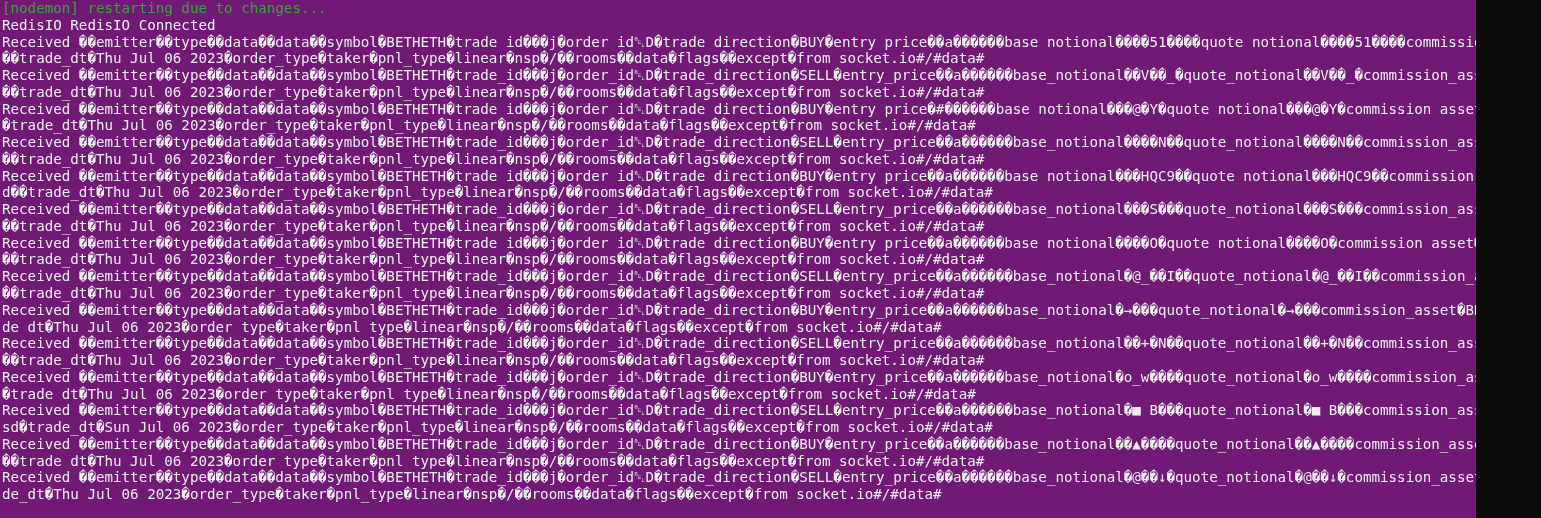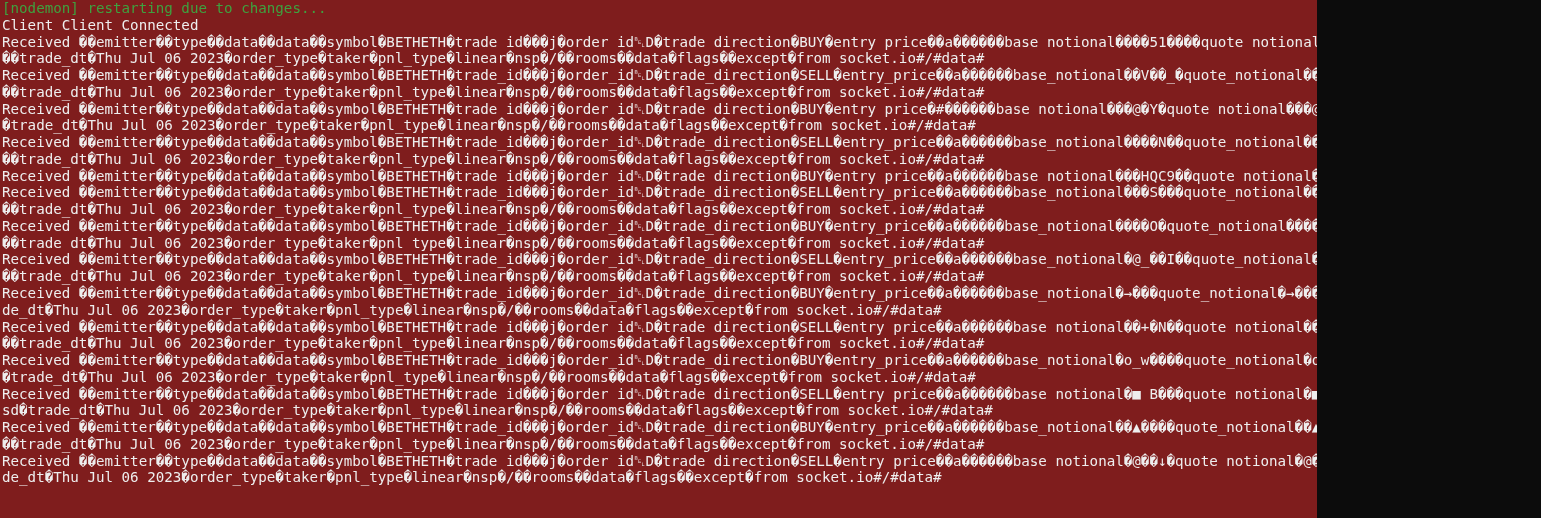--- a/index.html
+++ b/index.html
@@ -8,23 +8,23 @@
     padding: 0;
     background: #0c0c0c;
   }
   body {
     width: 1541px;
     height: 518px;
     overflow: hidden;
     font-family: "DejaVu Sans Mono", "Liberation Mono", monospace;
   }
   #terminal {
-    width: 1317px;
+    width: 1476px;
     height: 518px;
-    background: #7f1d1d;
+    background: #701a75;
     position: relative;
     overflow: hidden;
     padding: 0;
     box-sizing: border-box;
   }
   .term-line {
     font-family: "DejaVu Sans Mono", "Liberation Mono", monospace;
     font-size: 14.4px;
     line-height: 16.78px;
     height: 16.78px;
@@ -46,42 +46,43 @@
   .term-line {
     font-size: 14.2px;
   }
 </style>
 </head>
 <body>
 
 <div id="terminal">
   <div id="terminal-output">
       <div class="term-line green">[nodemon] restarting due to changes...</div>
-      <div class="term-line white">Client Client Connected</div>
+      <div class="term-line white">RedisIO RedisIO Connected</div>
       <div class="term-line white">Received ��emitter��type��data��data��symbol�BETHETH�trade_id���j�order_id␇D�trade_direction�BUY�entry_price��a������base_notional����51����quote_notional����51����commission_asset�BNB�commission� �{�|9av�commission_uss</div>
       <div class="term-line white">��trade_dt�Thu Jul 06 2023�order_type�taker�pnl_type�linear�nsp�/��rooms��data�flags��except�from socket.io#/#data#</div>
       <div class="term-line white">Received ��emitter��type��data��data��symbol�BETHETH�trade_id���j�order_id␇D�trade_direction�SELL�entry_price��a������base_notional��V��_�quote_notional��V��_�commission_asset�BNB�commission� �{�|9av�commission_usd   d</div>
       <div class="term-line white">��trade_dt�Thu Jul 06 2023�order_type�taker�pnl_type�linear�nsp�/��rooms��data�flags��except�from socket.io#/#data#</div>
       <div class="term-line white">Received ��emitter��type��data��data��symbol�BETHETH�trade_id���j�order_id␇D�trade_direction�BUY�entry_price�#������base_notional���@�Y�quote_notional���@�Y�commission_asset�BNB�commission� �{�|9av�commission_usd�</div>
       <div class="term-line white">�trade_dt�Thu Jul 06 2023�order_type�taker�pnl_type�linear�nsp�/��rooms��data�flags��except�from socket.io#/#data#</div>
       <div class="term-line white">Received ��emitter��type��data��data��symbol�BETHETH�trade_id���j�order_id␇D�trade_direction�SELL�entry_price��a������base_notional����N��quote_notional����N��commission_asset�BNB�commission� �{�|9av�commission_usdd</div>
       <div class="term-line white">��trade_dt�Thu Jul 06 2023�order_type�taker�pnl_type�linear�nsp�/��rooms��data�flags��except�from socket.io#/#data#</div>
       <div class="term-line white">Received ��emitter��type��data��data��symbol�BETHETH�trade_id���j�order_id␇D�trade_direction�BUY�entry_price��a������base_notional���HQC9��quote_notional���HQC9��commission_asset�BNB�commission� �{�|9av�commission_uss</div>
+      <div class="term-line white">d��trade_dt�Thu Jul 06 2023�order_type�taker�pnl_type�linear�nsp�/��rooms��data�flags��except�from socket.io#/#data#</div>
       <div class="term-line white">Received ��emitter��type��data��data��symbol�BETHETH�trade_id���j�order_id␇D�trade_direction�SELL�entry_price��a������base_notional���S���quote_notional���S���commission_asset�BNB�commission� �{�|9av�commission_usdd</div>
       <div class="term-line white">��trade_dt�Thu Jul 06 2023�order_type�taker�pnl_type�linear�nsp�/��rooms��data�flags��except�from socket.io#/#data#</div>
       <div class="term-line white">Received ��emitter��type��data��data��symbol�BETHETH�trade_id���j�order_id␇D�trade_direction�BUY�entry_price��a������base_notional����O�quote_notional����O�commission_asset�BNB�commission� �{�|9av�commission_usd�</div>
       <div class="term-line white">��trade_dt�Thu Jul 06 2023�order_type�taker�pnl_type�linear�nsp�/��rooms��data�flags��except�from socket.io#/#data#</div>
       <div class="term-line white">Received ��emitter��type��data��data��symbol�BETHETH�trade_id���j�order_id␇D�trade_direction�SELL�entry_price��a������base_notional�@_��I��quote_notional�@_��I��commission_asset�BNB�commission� �{�|9av�commission_usdd</div>
       <div class="term-line white">��trade_dt�Thu Jul 06 2023�order_type�taker�pnl_type�linear�nsp�/��rooms��data�flags��except�from socket.io#/#data#</div>
       <div class="term-line white">Received ��emitter��type��data��data��symbol�BETHETH�trade_id���j�order_id␇D�trade_direction�BUY�entry_price��a������base_notional�→���quote_notional�→���commission_asset�BNB�commission� �{�|9av�commission_usd�traa</div>
       <div class="term-line white">de_dt�Thu Jul 06 2023�order_type�taker�pnl_type�linear�nsp�/��rooms��data�flags��except�from socket.io#/#data#</div>
       <div class="term-line white">Received ��emitter��type��data��data��symbol�BETHETH�trade_id���j�order_id␇D�trade_direction�SELL�entry_price��a������base_notional��+�N��quote_notional��+�N��commission_asset�BNB�commission� �{�|9av�commission_usdd</div>
       <div class="term-line white">��trade_dt�Thu Jul 06 2023�order_type�taker�pnl_type�linear�nsp�/��rooms��data�flags��except�from socket.io#/#data#</div>
       <div class="term-line white">Received ��emitter��type��data��data��symbol�BETHETH�trade_id���j�order_id␇D�trade_direction�BUY�entry_price��a������base_notional�o_w����quote_notional�o_w����commission_asset�BNB�commission� �{�|9av�commission_usd�</div>
       <div class="term-line white">�trade_dt�Thu Jul 06 2023�order_type�taker�pnl_type�linear�nsp�/��rooms��data�flags��except�from socket.io#/#data#</div>
       <div class="term-line white">Received ��emitter��type��data��data��symbol�BETHETH�trade_id���j�order_id␇D�trade_direction�SELL�entry_price��a������base_notional�■ B���quote_notional�■ B���commission_asset�BNB�commission� �{�|9av�commission_uu</div>
-      <div class="term-line white">sd�trade_dt�Thu Jul 06 2023�order_type�taker�pnl_type�linear�nsp�/��rooms��data�flags��except�from socket.io#/#data#</div>
+      <div class="term-line white">sd�trade_dt�Sun Jul 06 2023�order_type�taker�pnl_type�linear�nsp�/��rooms��data�flags��except�from socket.io#/#data#</div>
       <div class="term-line white">Received ��emitter��type��data��data��symbol�BETHETH�trade_id���j�order_id␇D�trade_direction�BUY�entry_price��a������base_notional��▲����quote_notional��▲����commission_asset�BNB�commission� �{�|9av�commission_usd�</div>
       <div class="term-line white">��trade_dt�Thu Jul 06 2023�order_type�taker�pnl_type�linear�nsp�/��rooms��data�flags��except�from socket.io#/#data#</div>
       <div class="term-line white">Received ��emitter��type��data��data��symbol�BETHETH�trade_id���j�order_id␇D�trade_direction�SELL�entry_price��a������base_notional�@��↓�quote_notional�@��↓�commission_asset�BNB�commission� �{�|9av�commission_usd�traa</div>
       <div class="term-line white">de_dt�Thu Jul 06 2023�order_type�taker�pnl_type�linear�nsp�/��rooms��data�flags��except�from socket.io#/#data#</div>
     </div>
 </div>
 
 </body></html>

